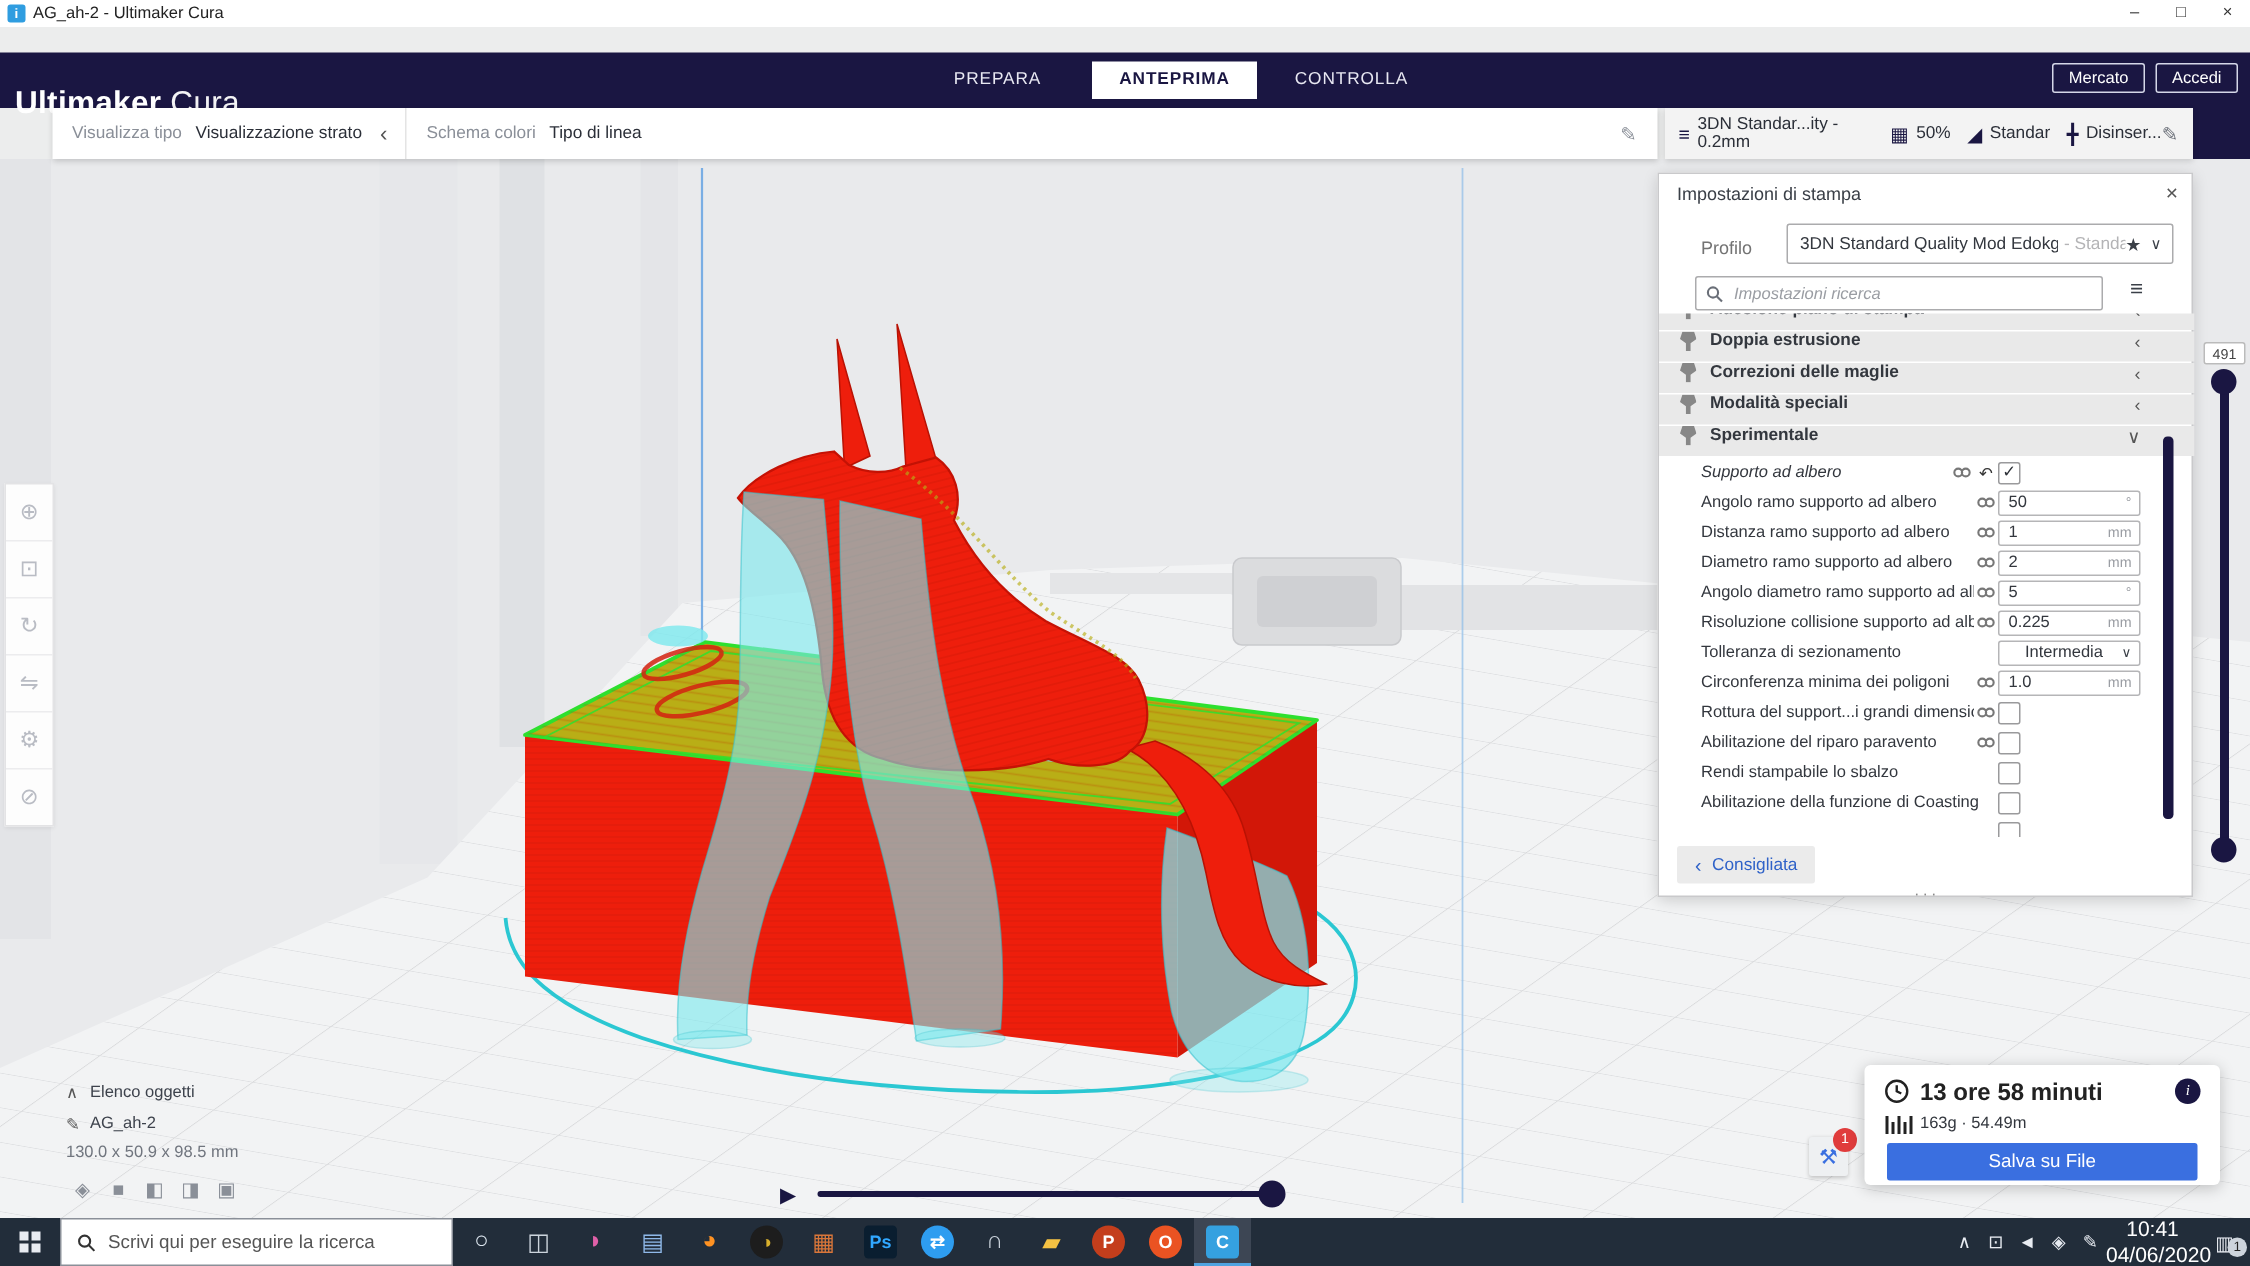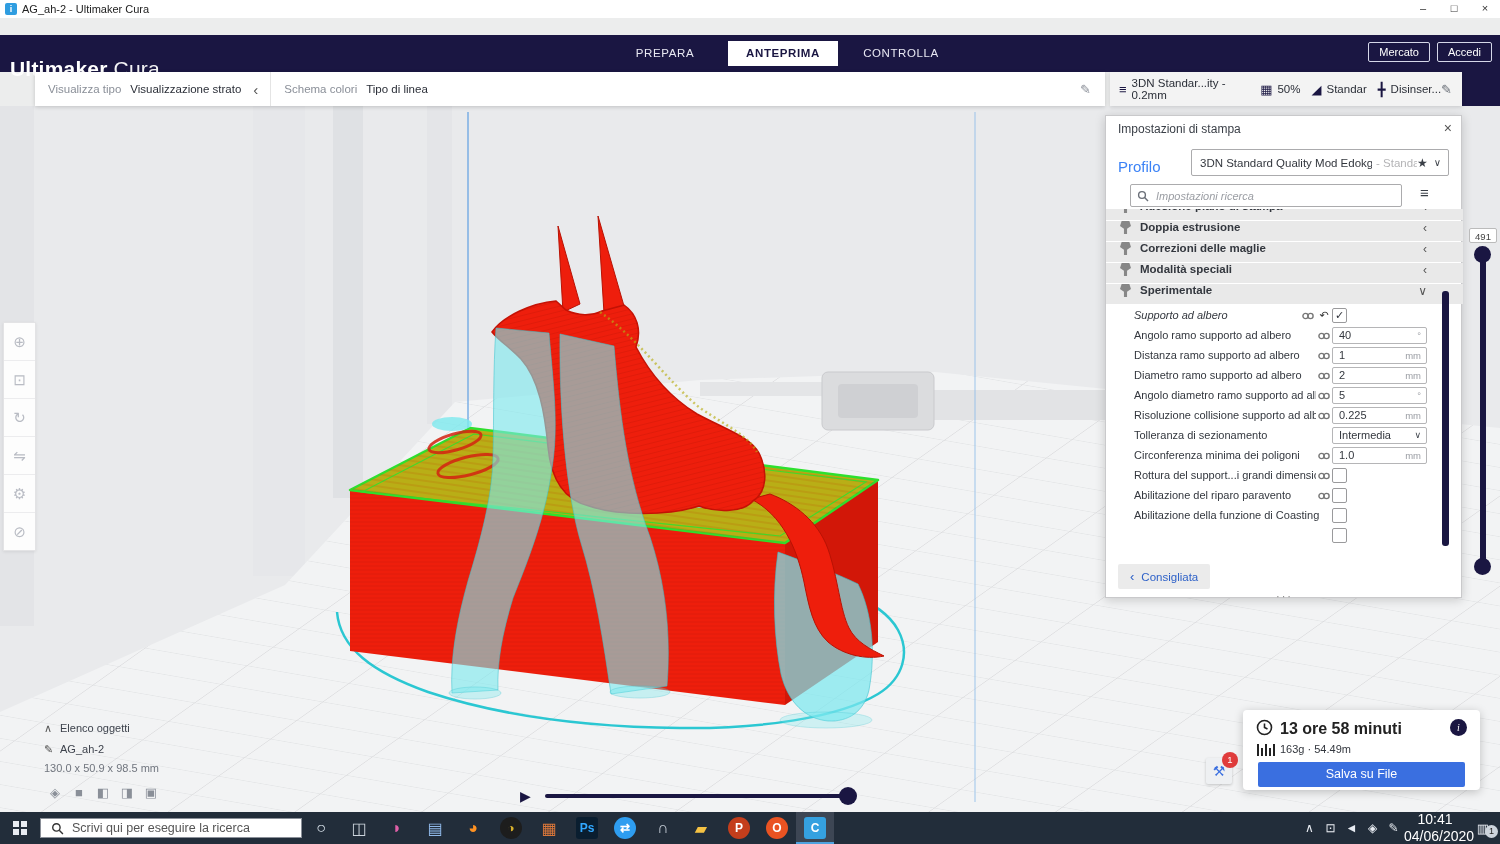--- a/index.html
+++ b/index.html
@@ -52,21 +52,21 @@
   
   .tools{left:3px;top:322px;width:31px;background:#fdfdfd;border:1px solid #e3e3e5;box-shadow:0 1px 3px rgba(0,0,0,.08);}
   .tool{height:37px;border-bottom:1px solid #ececee;color:#b9bcc4;font-size:15px;text-align:center;line-height:37px;}
   .tool:last-child{border-bottom:none;}
 
   
   .panel{left:1105px;top:115px;width:357px;height:483px;background:#fff;border:1px solid #c9c9cb;
     box-shadow:0 2px 10px rgba(0,0,0,.18);box-sizing:border-box;}
   .p-title{left:12px;top:6px;font-size:12px;color:#3a3f47;}
   .p-close{right:9px;top:4px;font-size:14px;color:#555;}
-  .p-proflbl{left:12px;top:42px;font-size:15px;color:#3b82f6;}
+  .p-proflbl{left:28px;top:42px;font-size:12px;color:#737373;}
   .p-prof{left:85px;top:33px;width:258px;height:27px;border:1px solid #ababad;border-radius:2px;
     display:flex;align-items:center;font-size:11.5px;box-sizing:border-box;background:#fff;}
   .p-prof .pv{color:#33373e;margin-left:8px;white-space:nowrap;overflow:hidden;max-width:172px;}
   .p-prof .ph{color:#b4b4b6;margin-left:4px;white-space:nowrap;overflow:hidden;flex:1;}
   .p-prof .star{color:#3a3f47;font-size:12px;margin-right:6px;}
   .p-prof .chev{color:#3a3f47;font-size:10px;margin-right:7px;}
   .p-search{left:24px;top:68px;width:272px;height:23px;border:1px solid #ababad;border-radius:2px;
     display:flex;align-items:center;box-sizing:border-box;background:#fff;}
   .p-search input{border:none;outline:none;flex:1;font-size:11px;font-style:italic;color:#444;
     font-family:"Liberation Sans",sans-serif;background:transparent;margin-left:5px;}
@@ -85,21 +85,21 @@
   .srow .lbl.it{font-style:italic;}
   .srow .lnk{width:16px;text-align:center;}
   .srow .rev{width:16px;text-align:center;color:#333;font-size:11px;}
   .ctrl{width:97px;display:flex;align-items:center;}
   .field{width:95px;height:17px;border:1px solid #b5b5b7;border-radius:2px;display:flex;align-items:center;
     box-sizing:border-box;background:#fff;}
   .field .val{flex:1;font-size:11px;color:#33373e;margin-left:6px;}
   .field .unit{font-size:9.5px;color:#9a9da3;margin-right:5px;}
   .selbox{width:95px;height:17px;border:1px solid #b5b5b7;border-radius:2px;display:flex;align-items:center;
     box-sizing:border-box;background:#fff;}
-  .selbox .val{flex:1;font-size:11px;color:#33373e;margin-left:6px;}
+  .selbox .val{flex:1;font-size:11px;color:#33373e;margin-left:17px;}
   .selbox .chev{font-size:9px;color:#3a3f47;margin-right:5px;}
   .cb{width:13px;height:13px;border:1px solid #9a9a9c;border-radius:2px;background:#fff;
     font-size:11px;line-height:12px;text-align:center;color:#2d3138;}
   .p-foot{left:12px;top:448px;height:25px;background:#ebebeb;border-radius:2px;display:flex;
     align-items:center;padding:0 12px;color:#2f62c8;font-size:11.5px;}
   .p-foot .fc{font-size:13px;margin-right:7px;}
   .p-scroll{left:336px;top:175px;width:7px;height:255px;background:#1a1642;border-radius:3px;}
   .p-dots{left:0;top:474px;width:357px;text-align:center;color:#8a8a8a;font-size:11px;letter-spacing:2px;}
 
   
@@ -136,21 +136,21 @@
   .jp-fil{left:14px;top:34px;display:flex;gap:2px;align-items:flex-end;height:12px;}
   .jp-fil i{display:block;width:2px;background:#222;}
   .jp-save{left:15px;top:52px;width:207px;height:25px;background:#3a6fe0;border-radius:2px;color:#fff;
     font-size:12.5px;text-align:center;line-height:25px;}
 
   
   .taskbar{left:0;top:812px;width:1500px;height:32px;background:#222d3a;display:flex;align-items:center;}
   .start{width:40px;height:32px;display:flex;align-items:center;justify-content:center;}
   .winlogo{width:14px;height:14px;display:grid;grid-template-columns:6px 6px;grid-template-rows:6px 6px;gap:2px;}
   .winlogo i{background:#e8ecf2;display:block;}
-  .tsearch{width:262px;height:20px;background:#fff;display:flex;align-items:center;box-sizing:border-box;
+  .tsearch{width:262px;height:32px;background:#fff;display:flex;align-items:center;box-sizing:border-box;
     border:1px solid #8a8f98;}
   .tsearch input{border:none;outline:none;flex:1;font-size:12.5px;color:#444;background:transparent;
     font-family:"Liberation Sans",sans-serif;margin-left:6px;}
   .tsearch input::placeholder{color:#555;}
   .tb-cell{width:38px;height:32px;display:flex;align-items:center;justify-content:center;}
   .tb-cell.active{background:#3d4654;box-shadow:inset 0 -2px 0 #4fa3e0;}
   .tb-ico{font-size:16px;display:flex;align-items:center;justify-content:center;}
   .tb-ico.circle{width:22px;height:22px;border-radius:50%;font-size:12px;font-weight:bold;}
   .tb-ico.square{width:22px;height:22px;border-radius:3px;font-size:12px;font-weight:bold;}
   .tray{margin-left:auto;display:flex;align-items:center;height:32px;}
@@ -365,21 +365,21 @@
           </span>
         </div>
         <div class="srow">
           <span class="lbl">Angolo ramo supporto ad albero</span>
           <span class="lnk"><svg width="12" height="8" viewBox="0 0 12 8">
               <circle cx="3.5" cy="4" r="2.6" fill="none" stroke="#777" stroke-width="1.4"></circle>
               <circle cx="8.5" cy="4" r="2.6" fill="none" stroke="#777" stroke-width="1.4"></circle>
             </svg></span>
           <span class="ctrl">
             <span class="field">
-              <span class="val">40</span>
+              <span class="val">50</span>
               <span class="unit">°</span>
             </span>
           </span>
         </div>
         <div class="srow">
           <span class="lbl">Distanza ramo supporto ad albero</span>
           <span class="lnk"><svg width="12" height="8" viewBox="0 0 12 8">
               <circle cx="3.5" cy="4" r="2.6" fill="none" stroke="#777" stroke-width="1.4"></circle>
               <circle cx="8.5" cy="4" r="2.6" fill="none" stroke="#777" stroke-width="1.4"></circle>
             </svg></span>
@@ -460,20 +460,26 @@
           <span class="ctrl">
             <span class="cb"></span>
           </span>
         </div>
         <div class="srow">
           <span class="lbl">Abilitazione del riparo paravento</span>
           <span class="lnk"><svg width="12" height="8" viewBox="0 0 12 8">
               <circle cx="3.5" cy="4" r="2.6" fill="none" stroke="#777" stroke-width="1.4"></circle>
               <circle cx="8.5" cy="4" r="2.6" fill="none" stroke="#777" stroke-width="1.4"></circle>
             </svg></span>
+          <span class="ctrl">
+            <span class="cb"></span>
+          </span>
+        </div>
+        <div class="srow">
+          <span class="lbl">Rendi stampabile lo sbalzo</span>
           <span class="ctrl">
             <span class="cb"></span>
           </span>
         </div>
         <div class="srow">
           <span class="lbl">Abilitazione della funzione di Coasting</span>
           <span class="ctrl">
             <span class="cb"></span>
           </span>
         </div>

